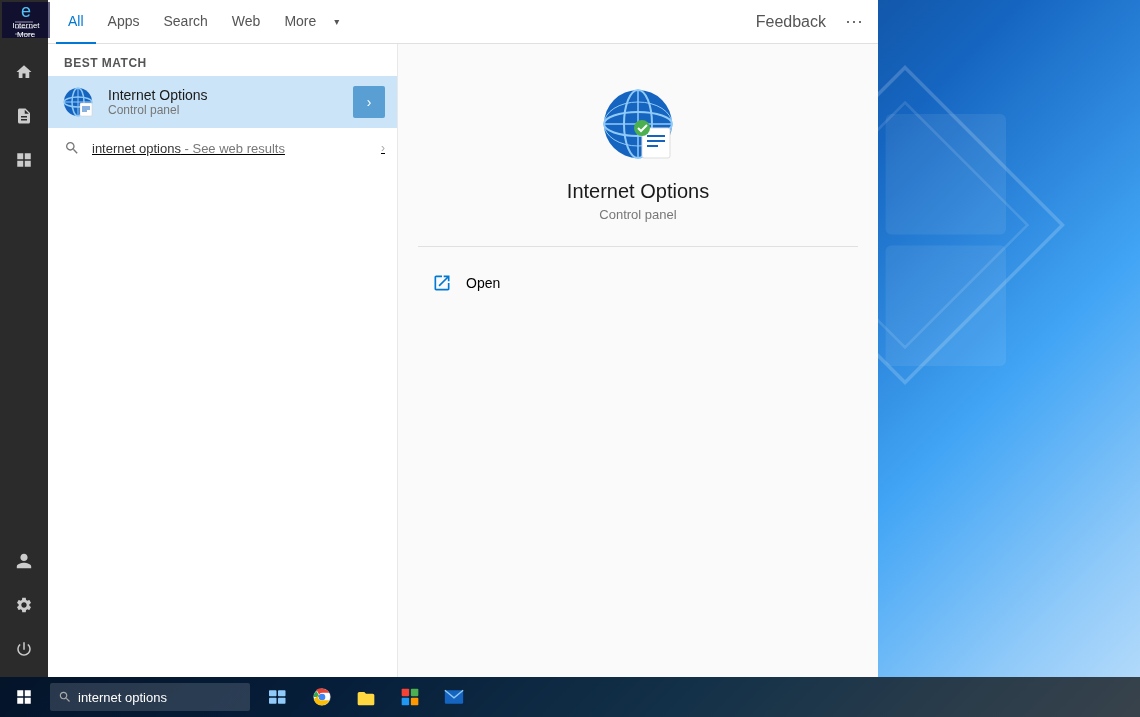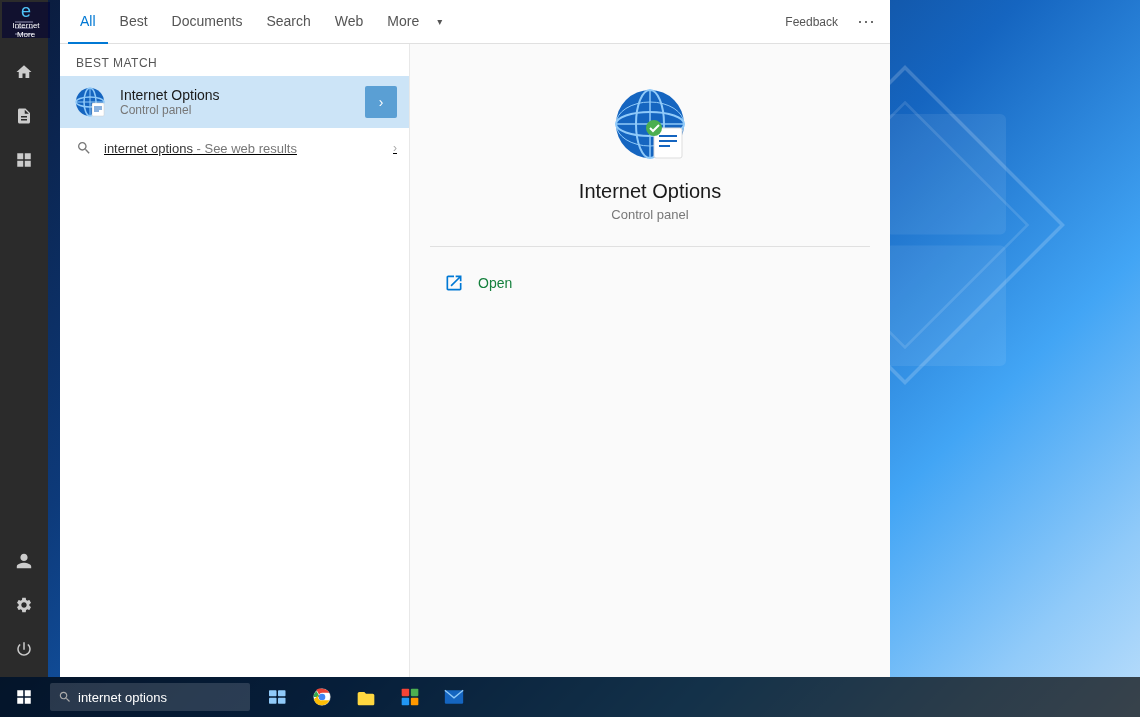--- a/index.html
+++ b/index.html
@@ -117,21 +117,21 @@
     }
 
     .sidebar-bottom {
       margin-top: auto;
       margin-bottom: 8px;
     }
 
     
     .search-panel {
       position: absolute;
-      left: 60px;
+      left: 48px;
       top: 0;
       width: 830px;
       height: 677px;
       background: white;
       display: flex;
       flex-direction: column;
       z-index: 22;
     }
 
     
@@ -168,21 +168,21 @@
       gap: 16px;
     }
 
     .nav-spacer { flex: 1; }
 
     .nav-feedback {
       padding: 0 12px;
       height: 44px;
       display: flex;
       align-items: center;
-      font-size: 12px;
+      font-size: 16px;
       color: #555;
       cursor: pointer;
     }
 
     .nav-dots {
       width: 32px;
       height: 32px;
       display: flex;
       align-items: center;
       justify-content: center;
@@ -202,21 +202,21 @@
     .results-list {
       width: 350px;
       background: white;
       overflow-y: auto;
       border-right: 1px solid #e8e8e8;
     }
 
     .section-label {
       padding: 12px 16px 6px;
       font-size: 12px;
-      font-weight: 400;
+      font-weight: 700;
       color: #555;
       text-transform: uppercase;
       letter-spacing: 0.5px;
     }
 
     .result-item {
       display: flex;
       align-items: center;
       padding: 8px 12px;
       cursor: pointer;
@@ -351,21 +351,21 @@
       height: 24px;
       display: flex;
       align-items: center;
       justify-content: center;
       color: #0078d4;
       font-size: 16px;
     }
 
     .detail-action-text {
       font-size: 14px;
-      color: #15803d;
+      color: #000000;
       text-align: center;
     }
 
     
     .ms-edge-widget {
       position: absolute;
       top: 2px;
       left: 2px;
       width: 48px;
       height: 36px;
@@ -456,22 +456,21 @@
     <svg width="18" height="18" viewBox="0 0 24 24">
       <path d="M13 3h-2v10h2V3zm4.83 2.17l-1.42 1.42C17.99 7.86 19 9.81 19 12c0 3.87-3.13 7-7 7s-7-3.13-7-7c0-2.19 1.01-4.14 2.58-5.42L6.17 5.17C4.23 6.82 3 9.26 3 12c0 4.97 4.03 9 9 9s9-4.03 9-9c0-2.74-1.23-5.18-3.17-6.83z" fill="#ccc"></path>
     </svg>
   </div>
 </div>
 
 <div class="search-panel">
 
   <div class="nav-tabs">
     <div class="nav-tab active">All</div>
-    <div class="nav-tab">Best</div>
-    <div class="nav-tab">Documents</div>
+    <div class="nav-tab">Apps</div>
     <div class="nav-tab">Search</div>
     <div class="nav-tab">Web</div>
     <div class="nav-tab nav-more">
       <span>More</span>
       <span style="font-size:10px;margin-left:2px;">▾</span>
     </div>
     <div class="nav-spacer"></div>
     <div class="nav-feedback">Feedback</div>
     <div class="nav-dots">···</div>
   </div>

